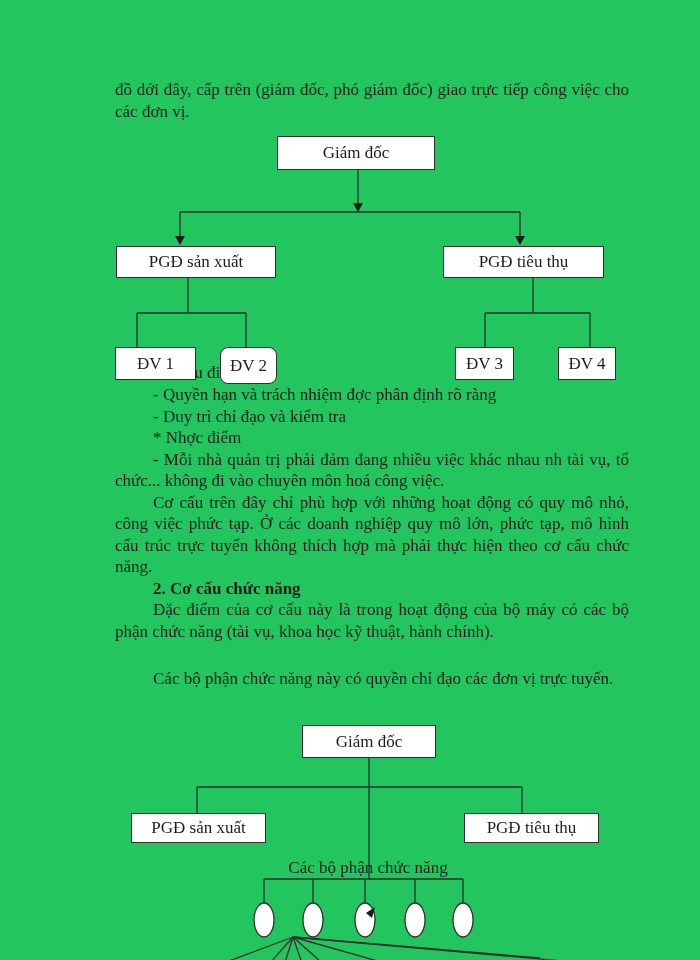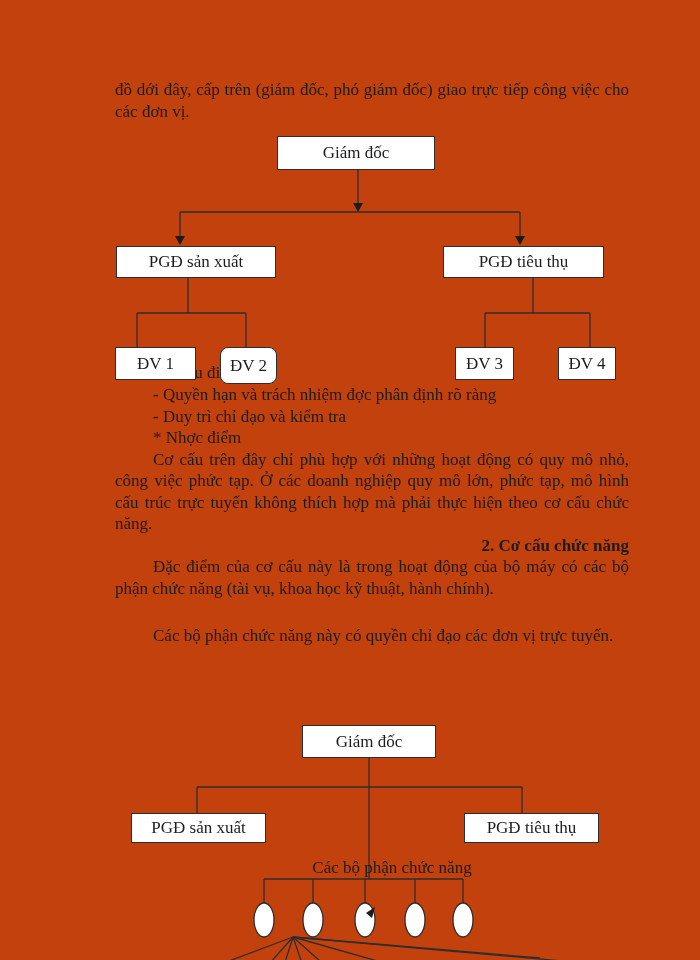--- a/index.html
+++ b/index.html
@@ -1,58 +1,59 @@
 <!DOCTYPE html>
 <html><head>
 <meta charset="utf-8">
 <style>
   html,body{margin:0;padding:0;background:#888;}
   .page{
     position:relative;
     width:700px;height:960px;
-    background:#c2410c;
+    background:#22c55e;
     overflow:hidden;
     font-family:"Liberation Serif","DejaVu Serif",serif;
     color:#1c1c1c;
   }
   .txt{font-size:17px;line-height:21.5px;}
   .abs{position:absolute;}
   .just{text-align:justify;}
   .ind{text-indent:38px;}
   .pad{padding-left:38px;}
-  .bold{font-weight:bold;text-align:right;}
+  .bold{font-weight:bold;}
   .dbox{
     position:absolute;
     border:1.5px solid #2e2e2e;
     background:#ffffff;
     display:flex;align-items:center;justify-content:center;
     font-size:17px;
     box-sizing:border-box;
     z-index:3;
   }
   svg.connectors{position:absolute;left:0;top:0;z-index:2;}
   svg.connectors line{stroke:#2e2e2e;stroke-width:1.3;}
   svg.connectors polygon{fill:#1c1c1c;stroke:none;}
   svg.connectors ellipse{fill:#ffffff;stroke:#2e2e2e;stroke-width:1.3;}
   .behind{z-index:1;}
-  .overlabel{z-index:4;margin-left:24px;}
+  .overlabel{z-index:4;}
 </style>
 </head>
 <body>
 
 <div class="page">
 
   <div class="abs txt just" style="left:115px;top:79px;width:514px;">đồ dới  đây, cấp trên (giám đốc, phó giám đốc) giao trực tiếp công việc cho các đơn vị.</div>
 
   <div class="abs txt behind" style="left:181px;top:362px;white-space:nowrap;">Ưu điểm</div>
 
   <div class="abs txt" style="left:115px;top:384px;width:514px;">
     <div class="pad">- Quyền hạn và trách nhiệm đợc  phân định rõ ràng</div>
     <div class="pad">- Duy trì chỉ đạo và kiểm tra</div>
     <div class="pad">* Nhợc  điểm</div>
+    <div class="ind just">- Mỗi nhà quản trị phải đảm đang nhiều việc khác nhau nh  tài vụ, tổ chức... không đi vào chuyên môn hoá công việc.</div>
     <div class="ind just">Cơ cấu trên đây chỉ phù hợp với những hoạt động có quy mô nhỏ, công việc phức tạp. Ở các doanh nghiệp quy mô lớn, phức tạp, mô hình cấu trúc trực tuyến không thích hợp mà phải thực hiện theo cơ cấu chức năng.</div>
     <div class="pad bold">2. Cơ cấu chức năng</div>
     <div class="ind just">Đặc điểm của cơ cấu này là trong hoạt động của bộ máy có các bộ phận chức năng (tài vụ, khoa học kỹ thuật, hành chính).</div>
     <div class="pad" style="margin-top:26px;">Các bộ phận chức năng này có quyền chỉ đạo các đơn vị trực tuyến.</div>
   </div>
 
   <svg class="connectors" width="700" height="960" viewBox="0 0 700 960">
 
     <line x1="358" y1="170" x2="358" y2="206"></line>
     <polygon points="353,203 363,203 358,212"></polygon>

